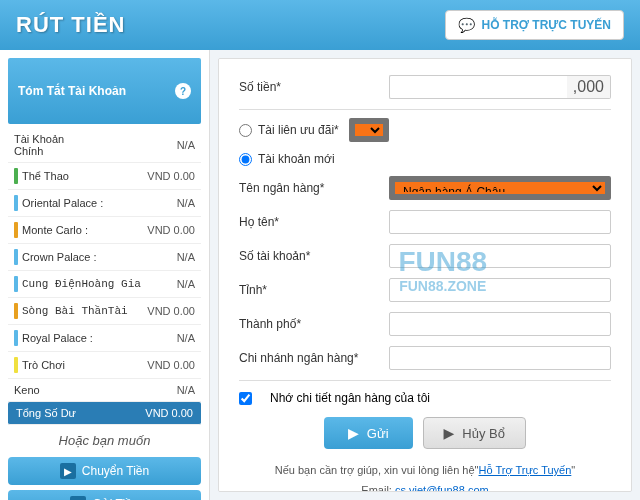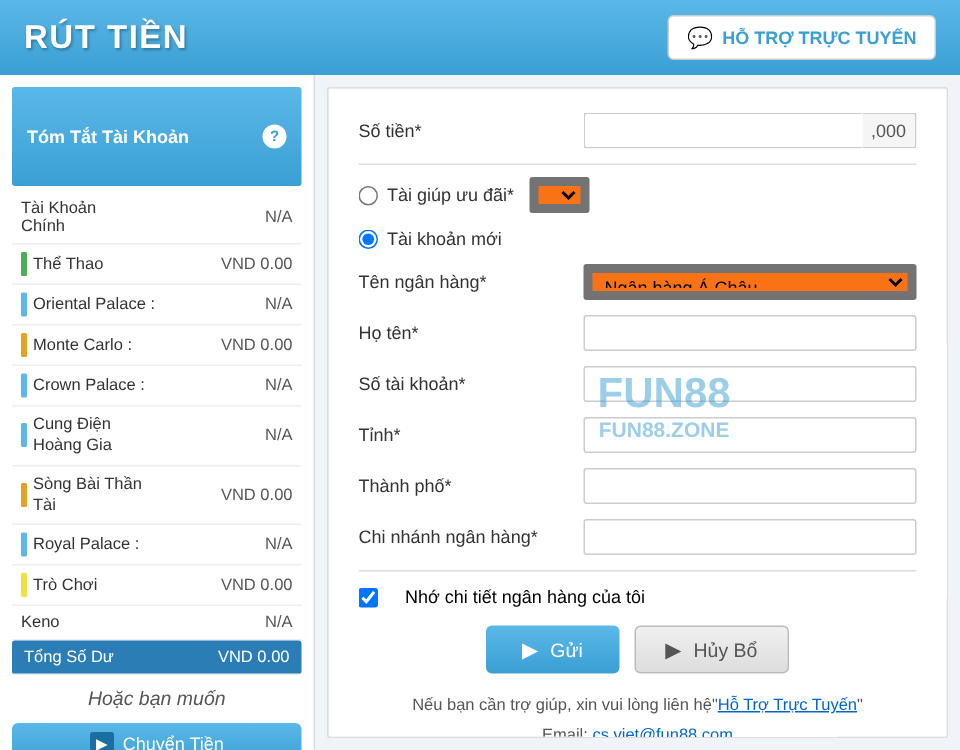--- a/index.html
+++ b/index.html
@@ -112,22 +112,23 @@
     }
     .row-highlight {
       background: #2a7db5;
       border-radius: 2px;
     }
     .row-highlight .acc-name, .row-highlight .acc-val {
       color: white;
     }
     .acc-name-multi {
       display: flex;
-      flex-direction: column;
+      flex-direction: row;
       line-height: 1.3;
+      font-family: Liberation Mono, monospace;
     }
 
     .sidebar-footer {
       text-align: center;
       padding: 8px 0 4px;
       font-size: 13px;
       color: #555;
       font-style: italic;
     }
     .action-btn {
@@ -198,21 +199,21 @@
       border-radius: 2px 0 0 2px;
     }
     .suffix {
       background: #f5f5f5;
       border: 1px solid #ccc;
       border-left: none;
       padding: 2px 6px;
       height: 24px;
       display: flex;
       align-items: center;
-      font-size: 12px;
+      font-size: 16px;
       color: #555;
       border-radius: 0 2px 2px 0;
     }
     .form-select {
       flex: 1;
       height: 24px;
       border: 6px solid #737373;
       border-radius: 2px;
       padding: 2px 4px;
       font-size: 12px;
@@ -438,21 +439,21 @@
         <input type="text" class="form-input" value="" style="">
         <span class="suffix">,000</span>
       </div>
     </div>
 
     <div class="divider"></div>
 
     <div class="radio-row">
       <input type="radio" name="acc_type" style="">
       <span class="radio-label">
-        <span>Tài giúp ưu đãi*</span>
+        <span>Tài liên ưu đãi*</span>
       </span>
       <div class="radio-field">
         <select class="form-select">
           <option value=""></option>
         </select>
       </div>
     </div>
 
     <div class="radio-row">
       <input type="radio" name="acc_type" checked="" style="">

